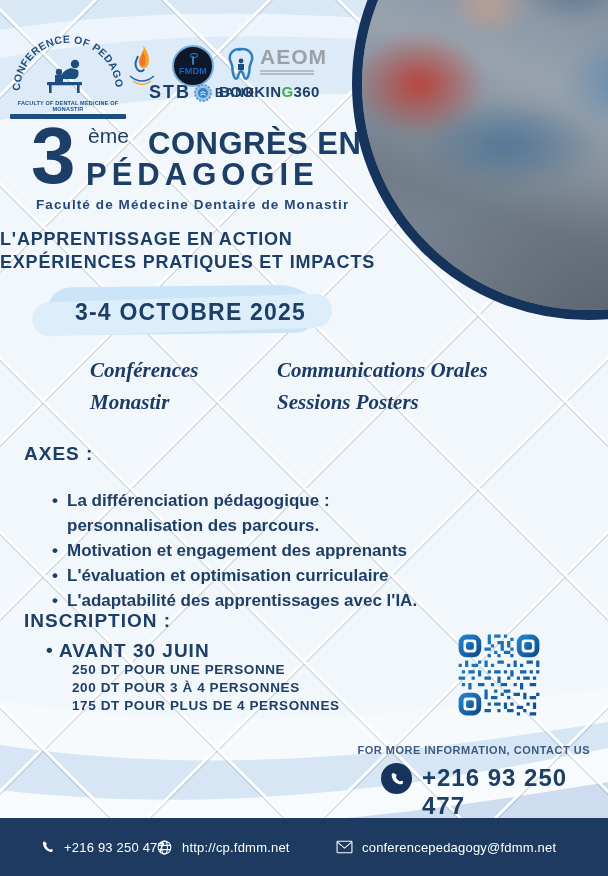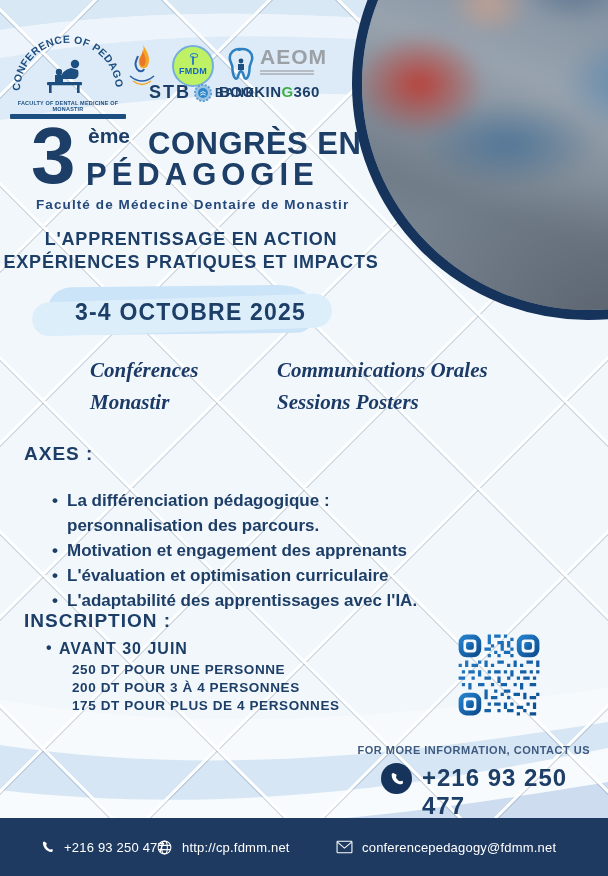--- a/index.html
+++ b/index.html
@@ -46,44 +46,44 @@
       linear-gradient(200deg, #35516f 0%, #76879a 28%, #98a3ae 52%, #707c88 74%, #8b97a3 100%);
   }
 
   
   .cop-logo{left:8px; top:33px; width:120px; text-align:center;}
   .cop-caption{font-size:5.5px; font-weight:700; color:#1d4e80; letter-spacing:.2px; margin-top:1px;}
   .cop-bar{height:5px; background:#1d4e80; margin:2px 2px 0 2px; border-radius:1px;}
   .flame-logo{left:124px; top:44px;}
   .fmdm-logo{
     left:172px; top:45px; width:38px; height:38px; border-radius:50%;
-    border:2px solid #76aeda; background:#bef264; display:flex; flex-direction:column;
+    border:2px solid #76aeda; background:#0f172a; display:flex; flex-direction:column;
     align-items:center; justify-content:center;
   }
   .fmdm-rod{width:2px; height:9px; background:#2d7fc1; border-radius:1px; margin-bottom:1px; position:relative;}
   .fmdm-rod::before{content:""; position:absolute; left:-2px; top:-3px; width:6px; height:3px; border-radius:50%; border:1px solid #2d7fc1;}
   .fmdm-text{font-size:9px; font-weight:800; color:#1565c0; letter-spacing:.3px;}
   .aeom-logo{left:224px; top:46px; display:flex; align-items:flex-start;}
   .aeom-right{margin-left:2px;}
   .aeom-text{font-size:21px; font-weight:700; color:#9aa0a6; letter-spacing:1px; line-height:22px; font-stretch:condensed;}
   .aeom-cap{width:54px;}
   .aeom-cap i{display:block; height:2px; background:#b7bdc4; margin-top:1.5px;}
   .stb-logo{left:149px; top:82px; display:flex; align-items:center; gap:3px;}
   .stb-l{font-size:18px; font-weight:700; letter-spacing:2px; color:#1d3e67;}
   .stb-r{font-size:12px; font-weight:700; letter-spacing:1.5px; color:#1d3e67;}
   .booking-logo{left:219px; top:83px; font-size:15px; font-weight:800; letter-spacing:.4px;}
   .bk-navy{color:#1d3e67;} .bk-green{color:#3fae49;}
 
   
   .title-num{left:31px; top:116px; font-size:80px; font-weight:800; line-height:1; letter-spacing:-2px;}
-  .title-ord{left:88px; top:124px; font-size:21px; font-weight:700;}
+  .title-ord{left:88px; top:124px; font-size:21px; font-weight:400;}
   .title-l1{left:116px; top:126px; font-size:31px; font-weight:800; letter-spacing:.5px;margin-left:32px;}
   .title-l2{left:86px; top:157px; font-size:31px; font-weight:800; letter-spacing:5px;}
   .title-fac{left:36px; top:197px; font-size:13.5px; font-weight:700; letter-spacing:1.1px; color:#24487a;}
-  .subtitle{left:0px; top:228px; width:382px; text-align:center; font-size:18px; font-weight:800; letter-spacing:.8px; line-height:23px;}
+  .subtitle{left:0px; top:228px; width:382px; text-align:left; font-size:18px; font-weight:800; letter-spacing:.8px; line-height:23px;}
 
   
   .brush{left:48px; top:286px; width:268px; height:48px; background:#cbe4f7;
     border-radius:24px 38px 20px 34px / 22px 26px 20px 26px; transform:rotate(-.6deg);}
   .brush::before{content:""; position:absolute; left:-16px; top:12px; width:300px; height:34px;
     background:#ddeefb; border-radius:20px; transform:rotate(-1.2deg); z-index:-1;}
   .date-text{left:75px; top:299px; font-size:23px; font-weight:800; letter-spacing:1.2px;}
 
   
   .prog{font-family:"Liberation Serif", serif; font-style:italic; font-weight:700;
@@ -94,21 +94,21 @@
   
   .axes-h{left:24px; top:443px; font-size:19px; font-weight:800; letter-spacing:1px;}
   .axes-list{left:44px; top:480px; font-size:17px; font-weight:700; color:#1d3e66; line-height:25px;
     list-style:none; margin:8px; padding:0;}
   .axes-list li{position:relative; padding-left:15px;}
   .axes-list li::before{content:"\2022"; position:absolute; left:0; top:0;}
   .axes-list li span{white-space:pre-line;}
 
   
   .insc-h{left:24px; top:610px; font-size:19px; font-weight:800; letter-spacing:1px;}
-  .insc-deadline{left:46px; top:640px; font-size:16px; font-weight:800; letter-spacing:1px; padding-left:13px; position:absolute;}
+  .insc-deadline{left:46px; top:640px; font-size:19px; font-weight:800; letter-spacing:1px; padding-left:13px; position:absolute;}
   .insc-deadline::before{content:"\2022"; position:absolute; left:0; top:-1px;}
   .insc-prices{left:72px; top:661px; font-size:13.5px; font-weight:800; letter-spacing:.6px; line-height:18px;}
 
   
   .qr{left:455px; top:633px;}
 
   
   .contact-label{left:298px; top:744px; width:292px; text-align:right; font-size:11px;
     font-weight:600; letter-spacing:.5px; color:#3d5a80;}
   .phone-badge{left:381px; top:763px; width:31px; height:31px; border-radius:50%;

